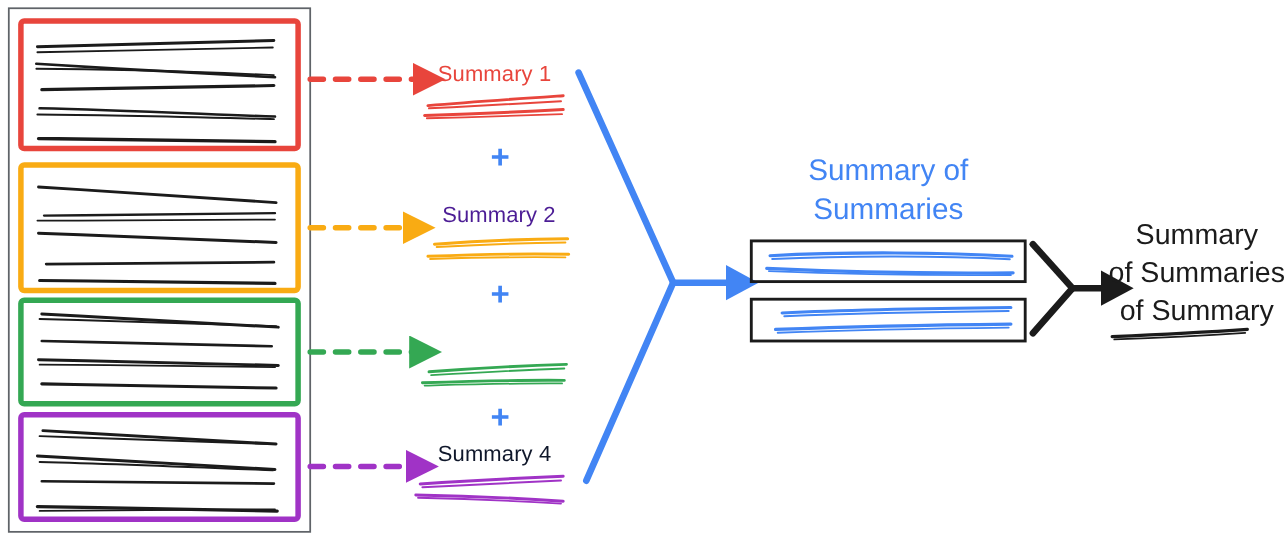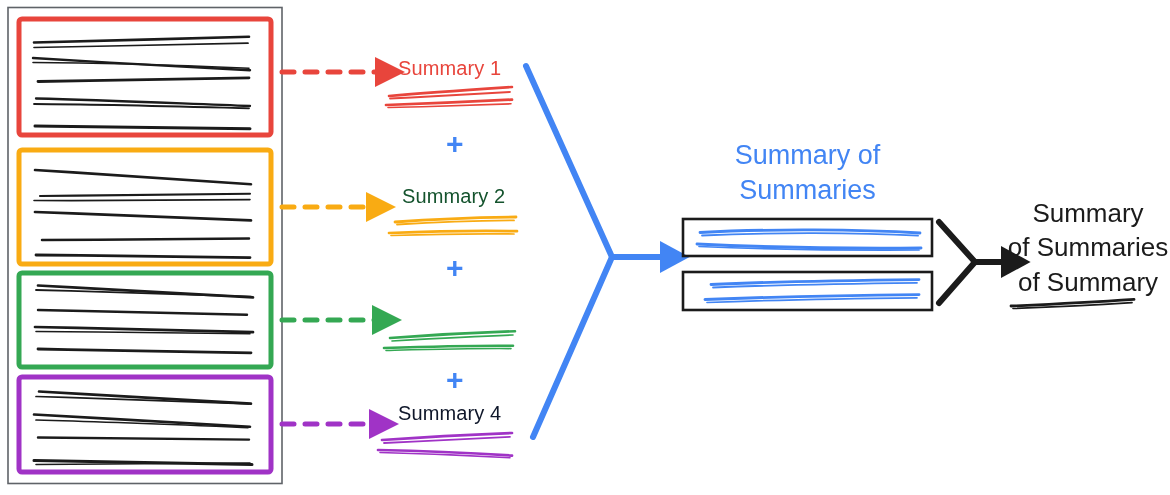--- a/index.html
+++ b/index.html
@@ -145,21 +145,21 @@
     </g>
     <line x1="973" y1="262" x2="1006" y2="262" stroke="#1b1b1b" stroke-width="6" stroke-linecap="butt" marker-end="url(#ah-black)"></line>
 
     <g stroke="#1b1b1b" fill="none" stroke-linecap="round">
       <path d="M1011,306 C1058,304 1105,301.4 1134,299.4" stroke-width="2.8"></path>
       <path d="M1013,308.5 C1060,306.8 1104,304.4 1132,302.6" stroke-width="1.7"></path>
     </g>
   </svg>
 
   <div class="lbl sum-label" style="left:398px;top:57px;color:#E8453C;">Summary 1</div>
-  <div class="lbl sum-label" style="left:402px;top:185px;color:#14532d;">Summary 2</div>
+  <div class="lbl sum-label" style="left:402px;top:185px;color:#4c1d95;">Summary 2</div>
   <div class="lbl sum-label" style="left:398px;top:402px;color:#0f172a;">Summary 4</div>
 
   <div class="lbl plus" style="left:446px;top:129px;">+</div>
   <div class="lbl plus" style="left:446px;top:253px;">+</div>
   <div class="lbl plus" style="left:446px;top:365px;">+</div>
 
   <div class="lbl sos-title" style="left:683px;top:138px;width:249px;">
     <div>Summary of</div>
     <div>Summaries</div>
   </div>

